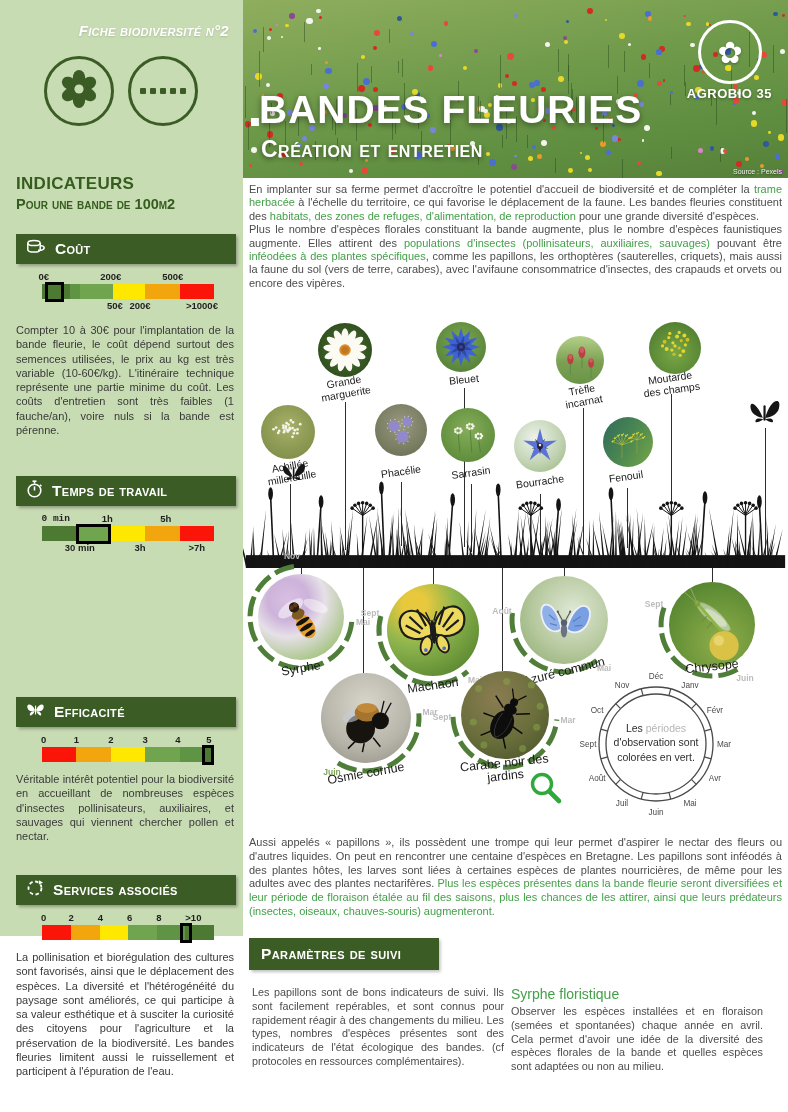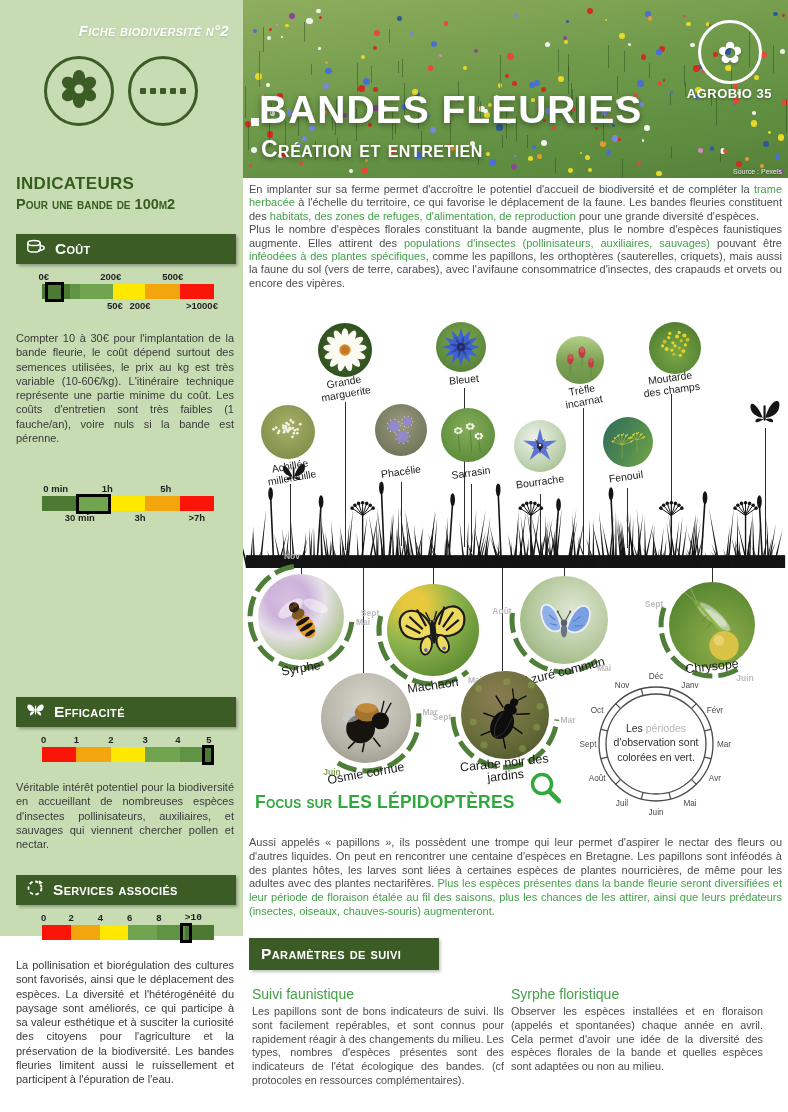--- a/index.html
+++ b/index.html
@@ -16,21 +16,21 @@
   .sb-sec{position:absolute;left:16px;width:220px;}
   .sb-head{background:#3b5c25;color:#fff;font-weight:bold;font-variant:small-caps;font-size:15.5px;
            height:30px;display:flex;align-items:center;gap:9px;padding:0 10px;box-sizing:border-box;
            box-shadow:1.5px 2px 3px rgba(0,0,0,.3);letter-spacing:.3px;}
   .scale{position:relative;width:172px;margin:6px 0 0 26px;}
   .sc-row{position:relative;height:14px;font-size:9.5px;font-weight:bold;color:#1f1f1f;}
   .sc-row span{position:absolute;transform:translateX(-50%);white-space:nowrap;top:1px;}
   .sc-bar{position:relative;height:15px;display:flex;}
   .sc-seg{height:100%;}
   .sc-marker{position:absolute;top:-2.5px;height:20px;border:3px solid #000;box-sizing:border-box;background:transparent;}
-  .sb-text{font-size:11px;line-height:1.3;color:#393939;text-align:justify;margin:18px 2px 0 0;}
+  .sb-text{font-size:11px;line-height:1.3;color:#393939;text-align:justify;margin:10px 2px 0 0;}
   
   .main{position:absolute;left:243px;top:0;width:545px;height:1112px;background:#fff;}
   .hero{position:absolute;left:0;top:0;width:545px;height:178px;overflow:hidden;
         background:linear-gradient(170deg,#8fae5e,#6f9a4a 45%,#5d8c3f 80%,#567f39);}
   .hero-dot{position:absolute;border-radius:50%;}
   .hero-stem{position:absolute;width:1px;background:rgba(35,70,25,.45);}
   .hero-title{position:absolute;left:16px;top:88px;color:#fff;font-size:39px;font-weight:bold;
               letter-spacing:1px;text-shadow:0 2px 6px rgba(0,0,0,.45);}
   .hero-sub{position:absolute;left:18px;top:136px;color:#fff;font-size:23px;font-weight:bold;
             font-variant:small-caps;letter-spacing:.5px;text-shadow:0 2px 5px rgba(0,0,0,.45);}
@@ -143,23 +143,35 @@
             </div>
             <div class="sc-row">
               <span style="left: 18%; margin-left: 42px;">50€</span>
               <span style="left: 57%;">200€</span>
               <span style="left: 93%;">&gt;1000€</span>
             </div>
           </div>
           <p class="sb-text">Compter 10 à 30€ pour l'implantation de la bande fleurie, le coût dépend surtout des semences utilisées, le prix au kg est très variable (10-60€/kg). L'itinéraire technique représente une partie minime du coût. Les coûts d'entretien sont très faibles (1 fauche/an), voire nuls si la bande est pérenne.</p>
         </div>
         <div class="sb-sec" style="top: 476px;">
+          <div class="sb-head">
+            <span><svg width="17" height="18" viewBox="0 0 17 18">
+                <g fill="none" stroke="#fff" stroke-width="1.6">
+                  <circle cx="8.5" cy="10.5" r="6.3"></circle>
+                  <path d="M8.5,10.5 V6.4"></path>
+                  <path d="M6.5,1.2 h4"></path>
+                  <path d="M8.5,1.4 v2.2"></path>
+                  <path d="M14,4.8 l1.4,1.4"></path>
+                </g>
+              </svg></span>
+            <span>Temps de travail</span>
+          </div>
           <div class="scale">
             <div class="sc-row">
-              <span style="left: 8%;">0 min</span>
+              <span style="left: 8%; font-family: Liberation Mono, monospace;">0 min</span>
               <span style="left: 38%;">1h</span>
               <span style="left: 72%;">5h</span>
             </div>
             <div class="sc-bar">
               <div class="sc-seg" style="width: 20%; background: rgb(76, 122, 51);"></div>
               <div class="sc-seg" style="width: 20%; background: rgb(112, 164, 78);"></div>
               <div class="sc-seg" style="width: 20%; background: rgb(255, 232, 0);"></div>
               <div class="sc-seg" style="width: 20%; background: rgb(242, 165, 12);"></div>
               <div class="sc-seg" style="width: 20%; background: rgb(251, 20, 8);"></div>
               <div class="sc-marker" style="left: 20%; width: 20%;"></div>
@@ -213,21 +225,21 @@
               </svg></span>
             <span>Services associés</span>
           </div>
           <div class="scale">
             <div class="sc-row">
               <span style="left: 1%;">0</span>
               <span style="left: 17%;">2</span>
               <span style="left: 34%;">4</span>
               <span style="left: 51%;">6</span>
               <span style="left: 68%;">8</span>
-              <span style="left: 88%; font-family: Liberation Mono, monospace;">&gt;10</span>
+              <span style="left: 88%;">&gt;10</span>
             </div>
             <div class="sc-bar">
               <div class="sc-seg" style="width: 17%; background: rgb(251, 20, 8);"></div>
               <div class="sc-seg" style="width: 17%; background: rgb(242, 165, 12);"></div>
               <div class="sc-seg" style="width: 16%; background: rgb(255, 232, 0);"></div>
               <div class="sc-seg" style="width: 17%; background: rgb(112, 164, 78);"></div>
               <div class="sc-seg" style="width: 16%; background: rgb(95, 148, 69);"></div>
               <div class="sc-seg" style="width: 17%; background: rgb(76, 122, 51);"></div>
               <div class="sc-marker" style="left: 80%; width: 7%;"></div>
             </div>
@@ -1213,32 +1225,30 @@
             <text x="95.0" y="153.0" font-size="8.2" fill="#4a4a4a" text-anchor="middle" dy=".32em" font-family="Liberation Sans,sans-serif">Juin</text>
             <text x="61.0" y="143.9" font-size="8.2" fill="#4a4a4a" text-anchor="middle" dy=".32em" font-family="Liberation Sans,sans-serif">Juil</text>
             <text x="36.1" y="119.0" font-size="8.2" fill="#4a4a4a" text-anchor="middle" dy=".32em" font-family="Liberation Sans,sans-serif">Août</text>
             <text x="27.0" y="85.0" font-size="8.2" fill="#4a4a4a" text-anchor="middle" dy=".32em" font-family="Liberation Sans,sans-serif">Sept</text>
             <text x="36.1" y="51.0" font-size="8.2" fill="#4a4a4a" text-anchor="middle" dy=".32em" font-family="Liberation Sans,sans-serif">Oct</text>
             <text x="61.0" y="26.1" font-size="8.2" fill="#4a4a4a" text-anchor="middle" dy=".32em" font-family="Liberation Sans,sans-serif">Nov</text>
           </svg></div>
         <div class="wheel-note"><span>Les </span><span class="tgray">périodes</span><span> d'observation sont colorées en vert.</span></div>
       </div>
 
-    <div class="focus-head"><span class="fs">Focus sur LES LÉPIDOPTÈRES</span></div>
     <div class="magnifier">
       <svg width="36" height="36" viewBox="0 0 36 36">
         <circle cx="14" cy="14" r="9.5" fill="none" stroke="#2fa83c" stroke-width="3.4"></circle>
         <line x1="21.5" y1="21.5" x2="31" y2="31" stroke="#2fa83c" stroke-width="4.6" stroke-linecap="round"></line>
       </svg>
     </div>
     <div class="focus-para"><span>Aussi appelés « papillons », ils possèdent une trompe qui leur permet d'aspirer le nectar des fleurs ou d'autres liquides. On peut en rencontrer une centaine d'espèces en Bretagne. Les papillons sont inféodés à des plantes hôtes, les larves sont liées à certaines espèces de plantes nourricières, de même pour les adultes avec des plantes nectarifères. </span><span class="tg">Plus les espèces présentes dans la bande fleurie seront diversifiées et leur période de floraison étalée au fil des saisons, plus les chances de les attirer, ainsi que leurs prédateurs (insectes, oiseaux, chauves-souris) augmenteront.</span></div>
 
     <div class="suivi-bar">Paramètres de suivi</div>
     <div class="suivi-col" style="left:9px;">
-      <h3>Suivi faunistique</h3>
       <p>Les papillons sont de bons indicateurs de suivi. Ils sont facilement repérables, et sont connus pour rapidement réagir à des changements du milieu. Les types, nombres d'espèces présentes sont des indicateurs de l'état écologique des bandes. (cf protocoles en ressources complémentaires).</p>
     </div>
     <div class="suivi-col" style="left:268px;">
       <h3>Syrphe floristique</h3>
-      <p>Observer les espèces installées et en floraison (appelés et spontanées) chaque année en avril. Cela permet d'avoir une idée de la diversité des espèces florales de la bande et quelles espèces sont adaptées ou non au milieu.</p>
+      <p>Observer les espèces installées et en floraison (semées et spontanées) chaque année en avril. Cela permet d'avoir une idée de la diversité des espèces florales de la bande et quelles espèces sont adaptées ou non au milieu.</p>
     </div>
   </div>
 </div>
 
 </body></html>

